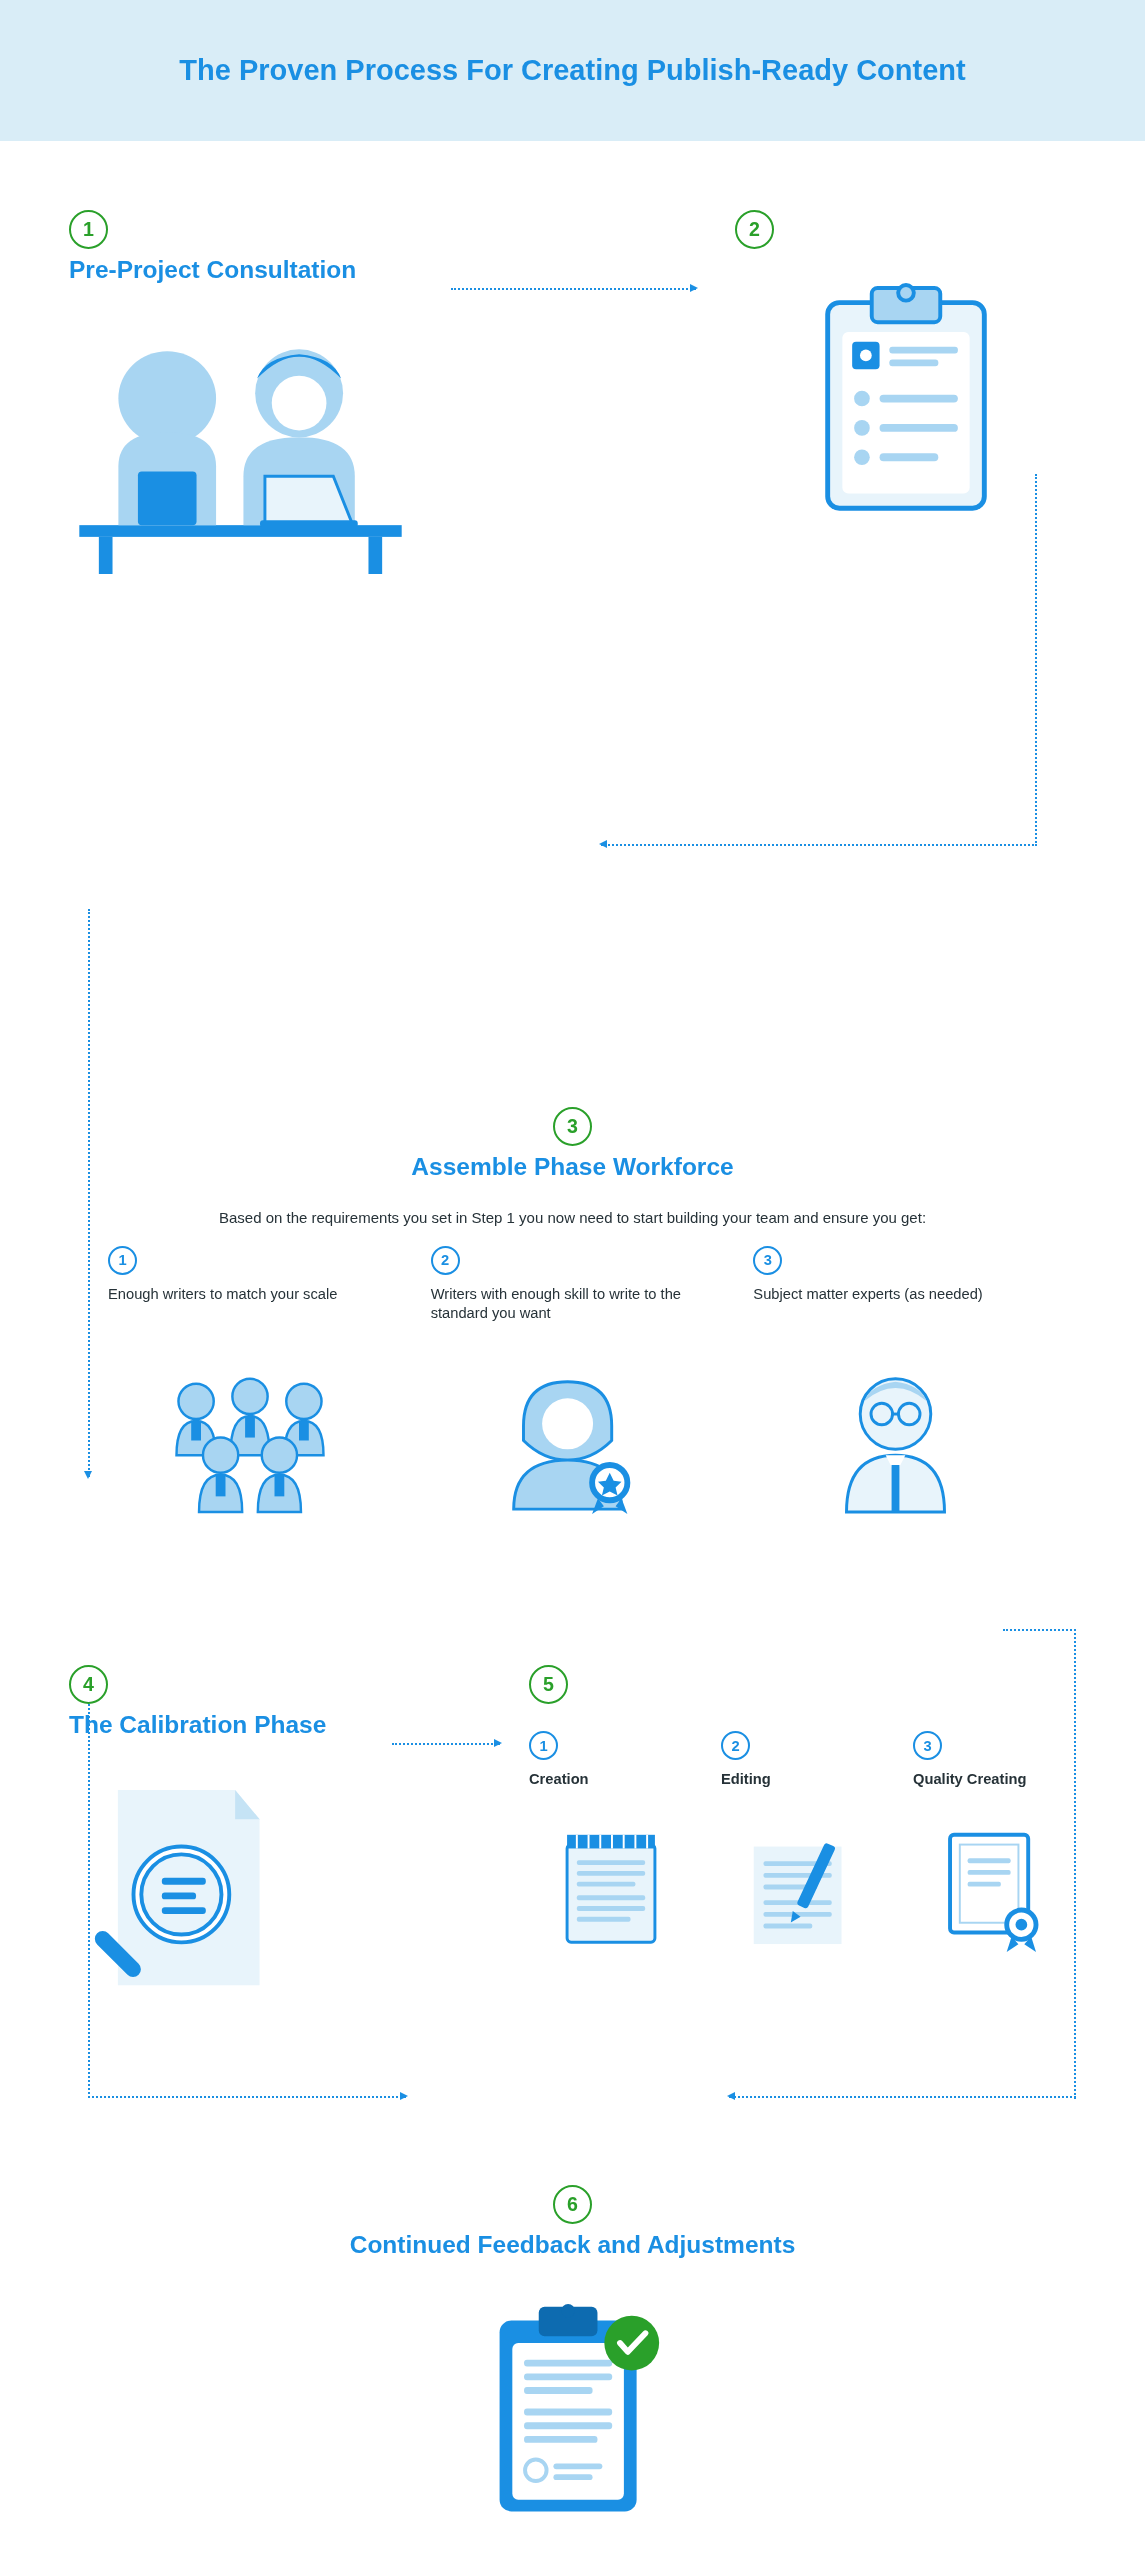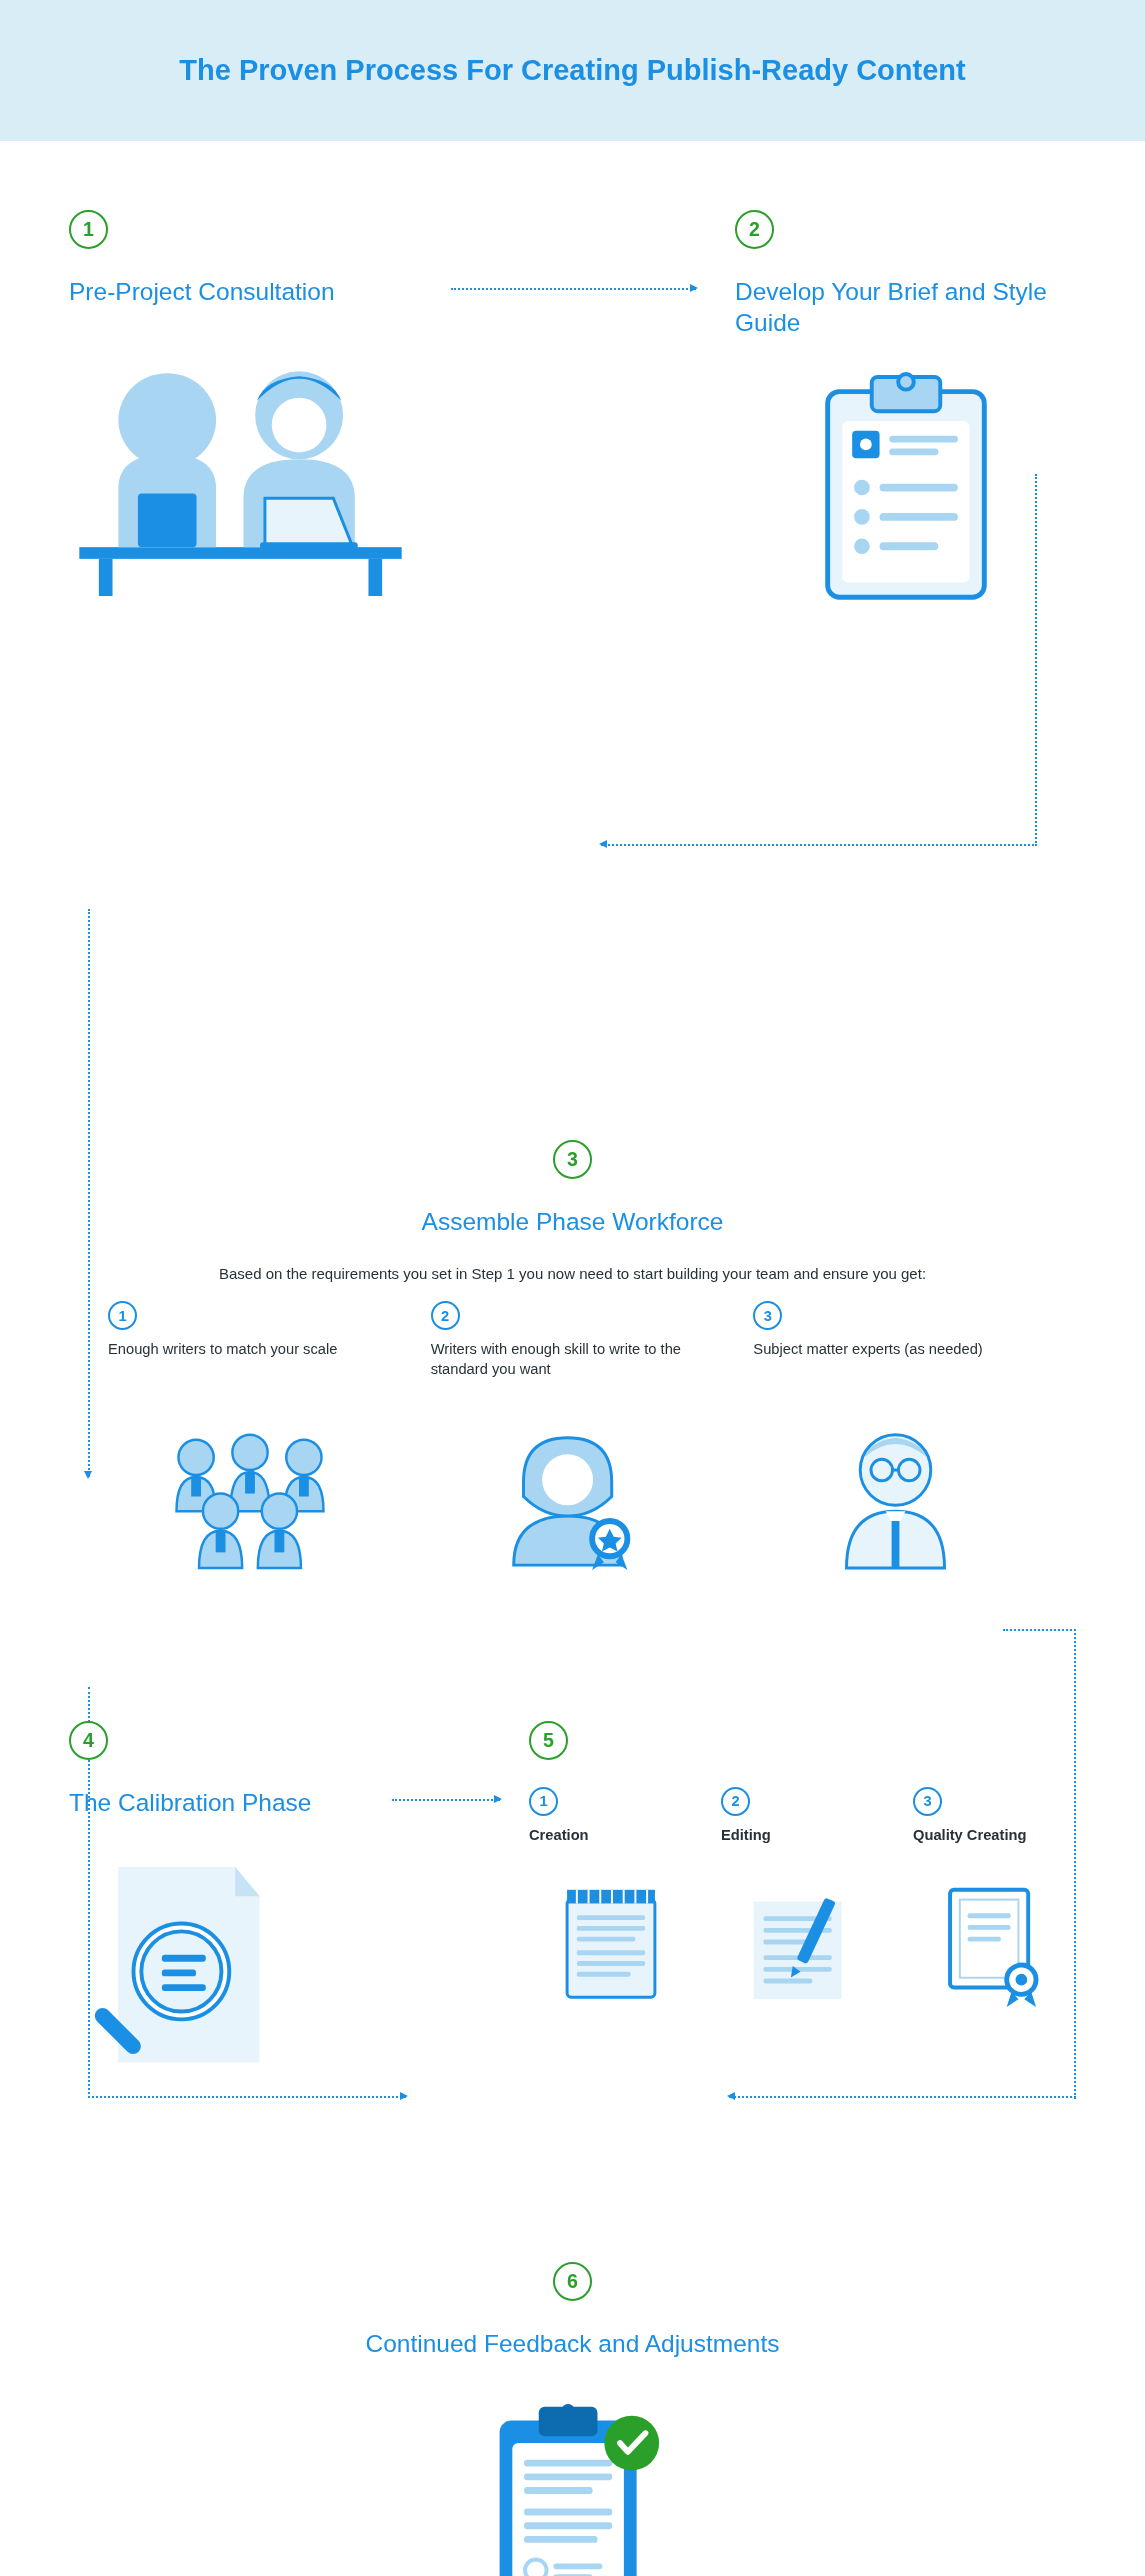--- a/index.html
+++ b/index.html
@@ -33,22 +33,22 @@
     align-items: center;
     justify-content: center;
     color: #2aa02a;
     font-weight: 700;
     font-size: 19.6px;
     background: #fff;
   }
   .step-title {
     color: #1a8fe3;
     font-size: 24.5px;
-    font-weight: 400;
-    margin-top: 28px;
+    font-weight: 700;
+    margin-top: 6px;
     line-height: 1.25;
   }
   .row1 {
     display: flex;
     gap: 39px;
     position: relative;
   }
   .col { flex: 1; }
   .arrow-h {
     border-top: 2px dotted #1a8fe3;
@@ -270,21 +270,20 @@
           <path d="M200 210 L200 160 L270 160 L290 210 Z" fill="#e8f4fb" stroke="#1a8fe3" stroke-width="3"></path>
           <rect x="195" y="205" width="100" height="7" rx="3" fill="#1a8fe3"></rect>
         </svg>
       </div>
     </div>
 
     <div class="arrow-h"></div>
 
     <div class="col">
       <div class="step-badge">2</div>
-      <div class="step-title">Develop Your Brief and Style Guide</div>
       <div class="illus" style="text-align:center">
         <svg width="186" height="235" viewBox="0 0 190 240">
           <rect x="15" y="20" width="160" height="210" rx="12" fill="#e8f4fb" stroke="#1a8fe3" stroke-width="5"></rect>
           <rect x="60" y="5" width="70" height="35" rx="6" fill="#a8d5f2" stroke="#1a8fe3" stroke-width="4"></rect>
           <circle cx="95" cy="10" r="8" fill="#a8d5f2" stroke="#1a8fe3" stroke-width="4"></circle>
           <rect x="30" y="50" width="130" height="165" rx="6" fill="#fff"></rect>
           <rect x="40" y="60" width="28" height="28" rx="4" fill="#1a8fe3"></rect>
           <circle cx="54" cy="74" r="6" fill="#fff"></circle>
           <rect x="78" y="65" width="70" height="7" rx="3" fill="#a8d5f2"></rect>
           <rect x="78" y="78" width="50" height="7" rx="3" fill="#a8d5f2"></rect>

